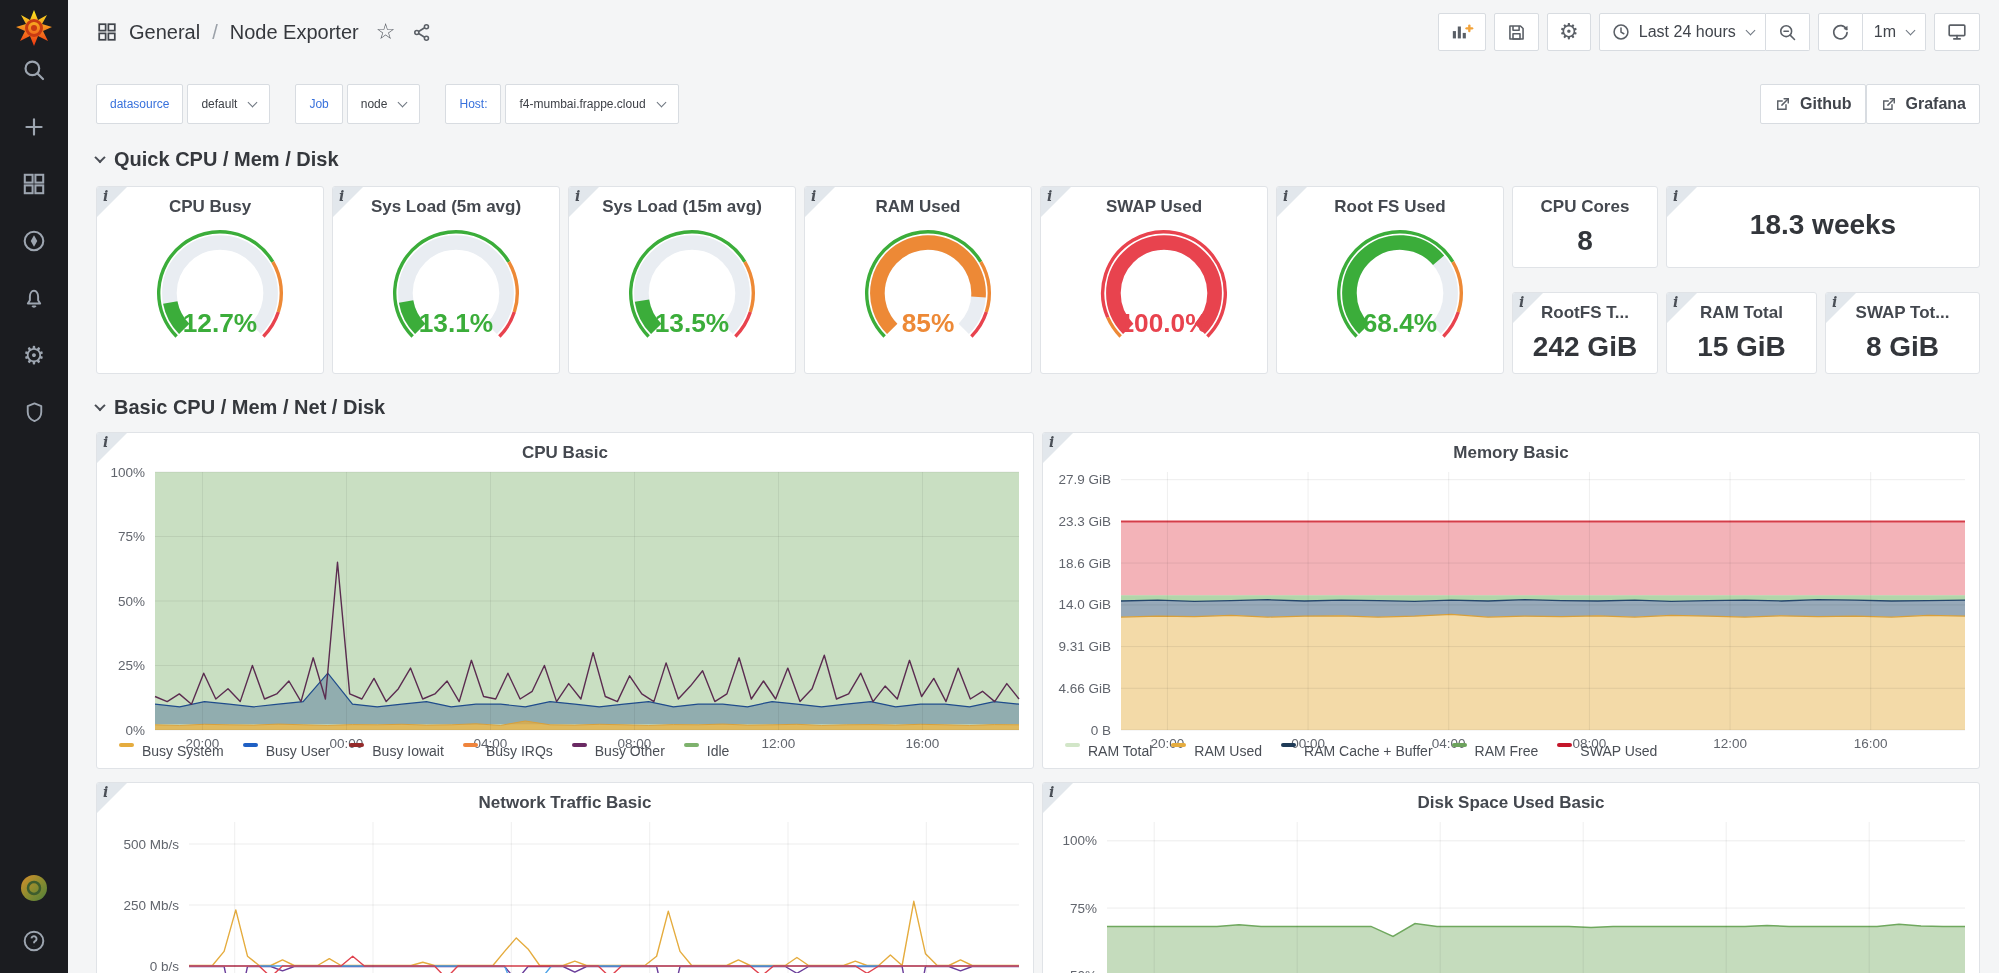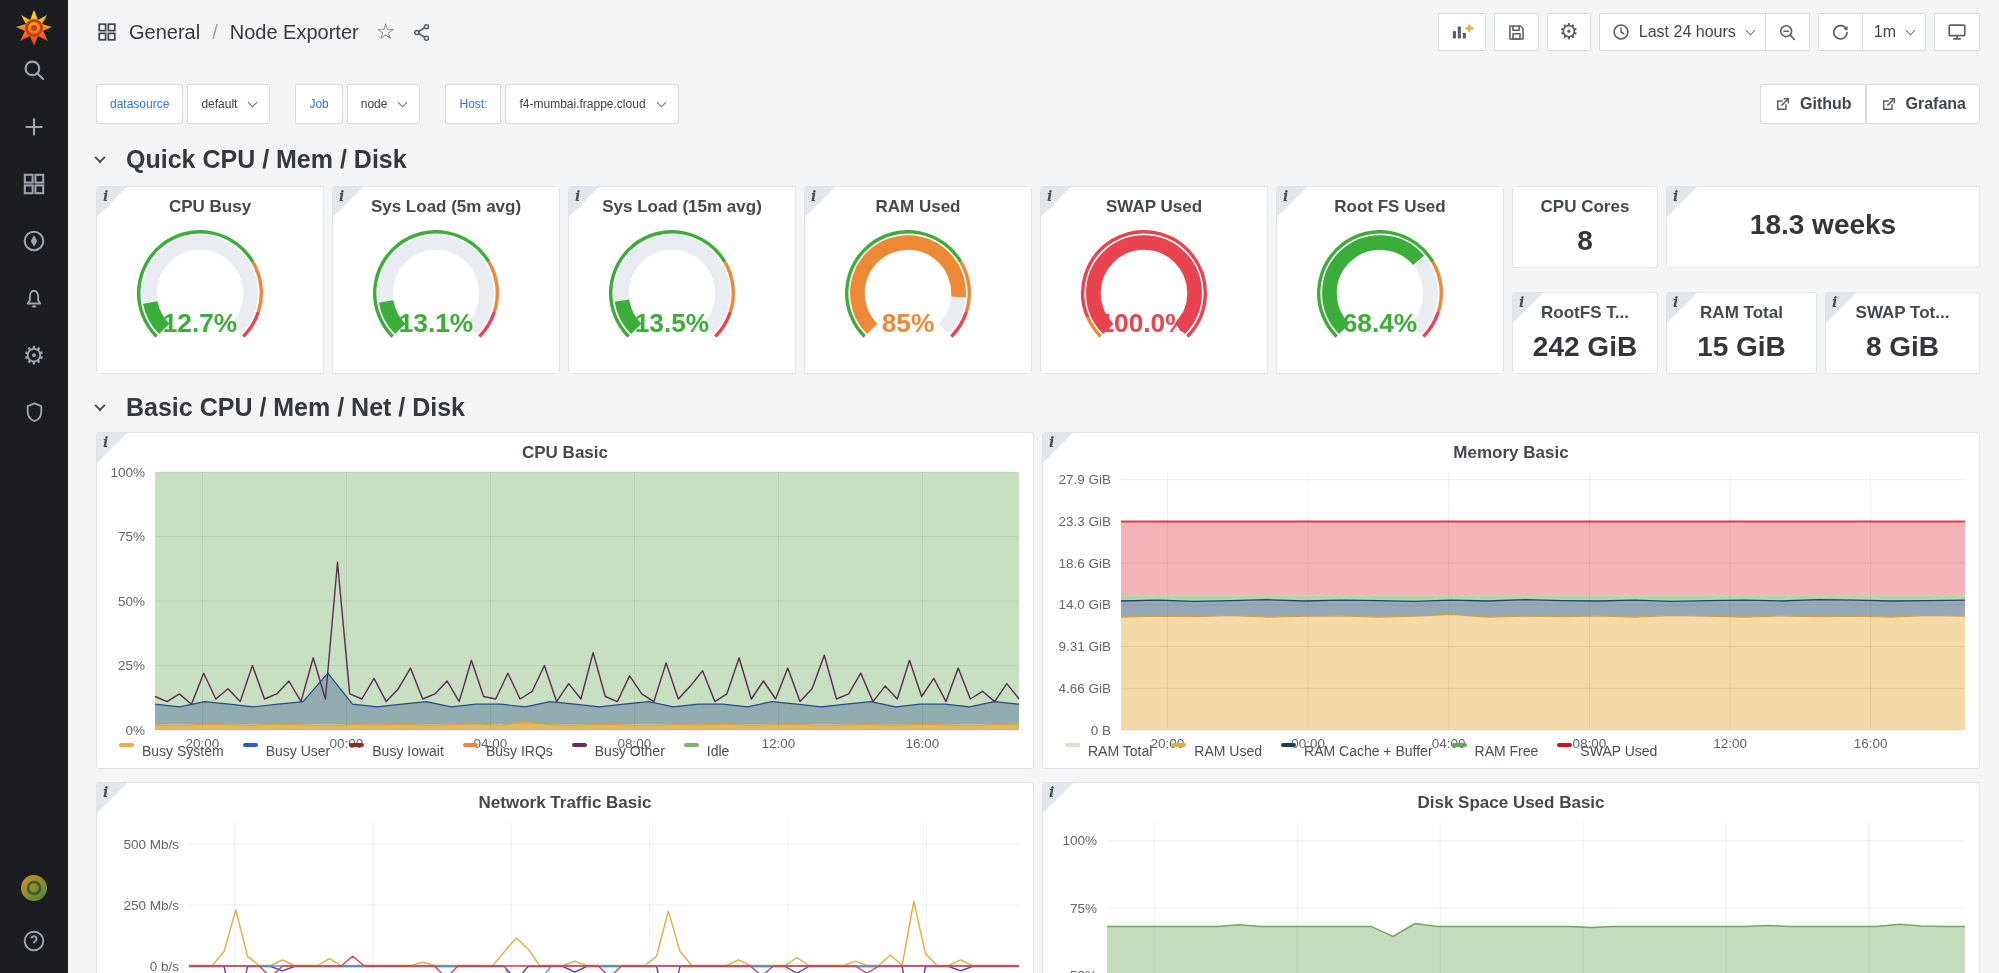--- a/index.html
+++ b/index.html
@@ -48,38 +48,38 @@
 .chip{height:40px;background:#fff;border:1px solid #D8DCE1;border-radius:2px;
   display:flex;align-items:center;padding:0 13px;font-size:12px;cursor:pointer;gap:9px}
 .chip-label{color:#3871DC}
 .links{margin-left:auto;display:flex;gap:0}
 .link-btn{height:40px;background:#fff;border:1px solid #D8DCE1;border-radius:2px;
   display:flex;align-items:center;padding:0 13px;font-size:16px;font-weight:bold;
   color:#41454C;gap:8px;cursor:pointer}
 .link-btn svg{color:#5A5F66}
 
 
-.section-h{display:flex;align-items:center;gap:22px;font-size:25px;font-weight:bold;
+.section-h{display:flex;align-items:center;gap:10px;font-size:20px;font-weight:bold;
   color:#35383D;margin-top:22px;height:26px;cursor:pointer;flex:none}
 .sec-ch{width:8px;height:8px;border-right:2px solid #4A4E55;border-bottom:2px solid #4A4E55;
   transform:rotate(45deg) translate(-1px,-1px);display:inline-block;flex:none}
 
 
 .panel{background:#fff;border:1px solid #E0E3E7;border-radius:3px;position:relative;
   display:flex;flex-direction:column;overflow:hidden}
 .corner{position:absolute;top:0;left:0;width:0;height:0;
   border-top:30px solid #E2E7EC;border-right:30px solid transparent;cursor:pointer;z-index:2}
 .corner .i{position:absolute;top:-29px;left:6px;font:italic bold 14px "DejaVu Serif",serif;color:#4A4F57}
 .p-title{font-size:17px;font-weight:bold;color:#44484F;text-align:center;padding-top:9px;
   line-height:22px;white-space:nowrap;overflow:hidden;cursor:pointer;flex:none}
 
 
 .row-g{margin-top:14px;display:flex;gap:8px;height:188px;flex:none}
 .gauge-p{width:228px;flex:none}
-.gauge-area{flex:1;display:flex;align-items:center;justify-content:flex-start;min-height:0}
+.gauge-area{flex:1;display:flex;align-items:center;justify-content:flex-end;min-height:0}
 .right-cluster{flex:1;display:flex;flex-direction:column;gap:24px;min-width:0}
 .rc-row{display:flex;gap:8px;flex:1;min-height:0}
 .stat-p .p-value{flex:1;display:flex;align-items:center;justify-content:center;
   font-size:28px;font-weight:bold;color:#33363B;padding-bottom:4px}
 .w146{width:146px;flex:none}.w151{width:151px;flex:none}.grow{flex:1}
 
 
 .row-c{margin-top:12px;display:flex;gap:8px;height:337px;flex:none}
 .row-c2{margin-top:13px;display:flex;gap:8px;height:337px;flex:none}
 .chart-p{flex:1;min-width:0}

